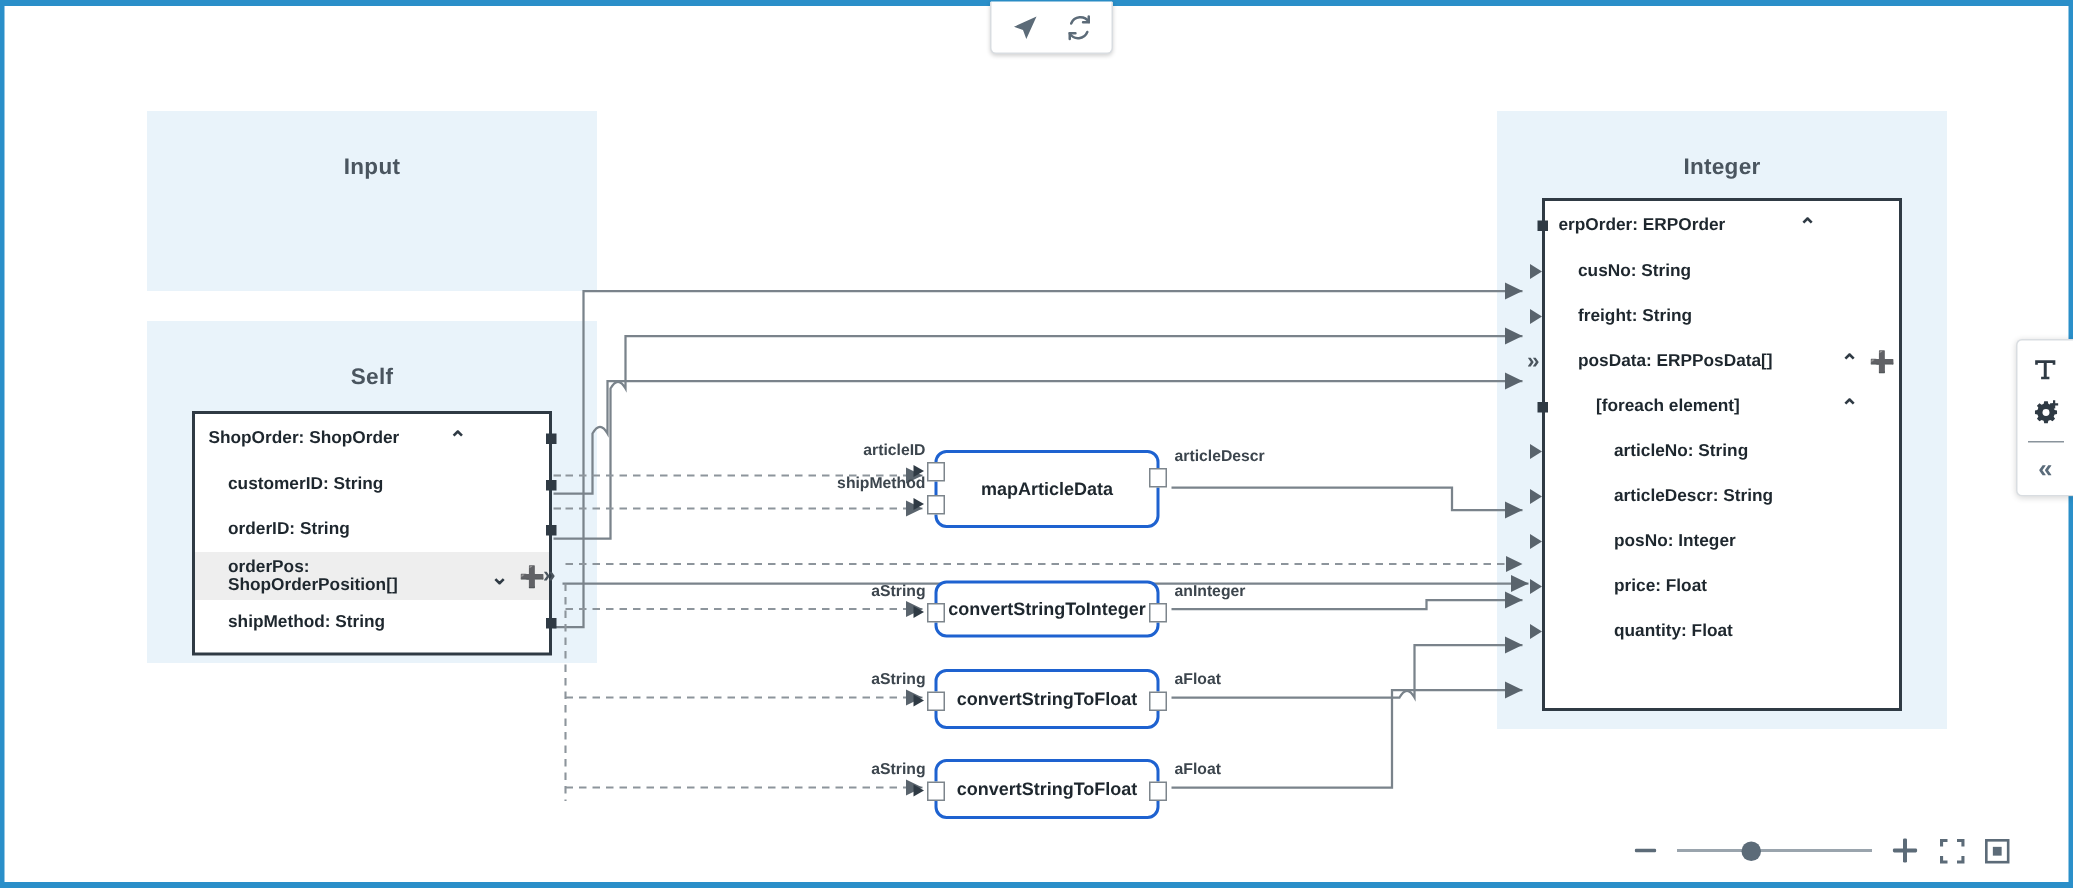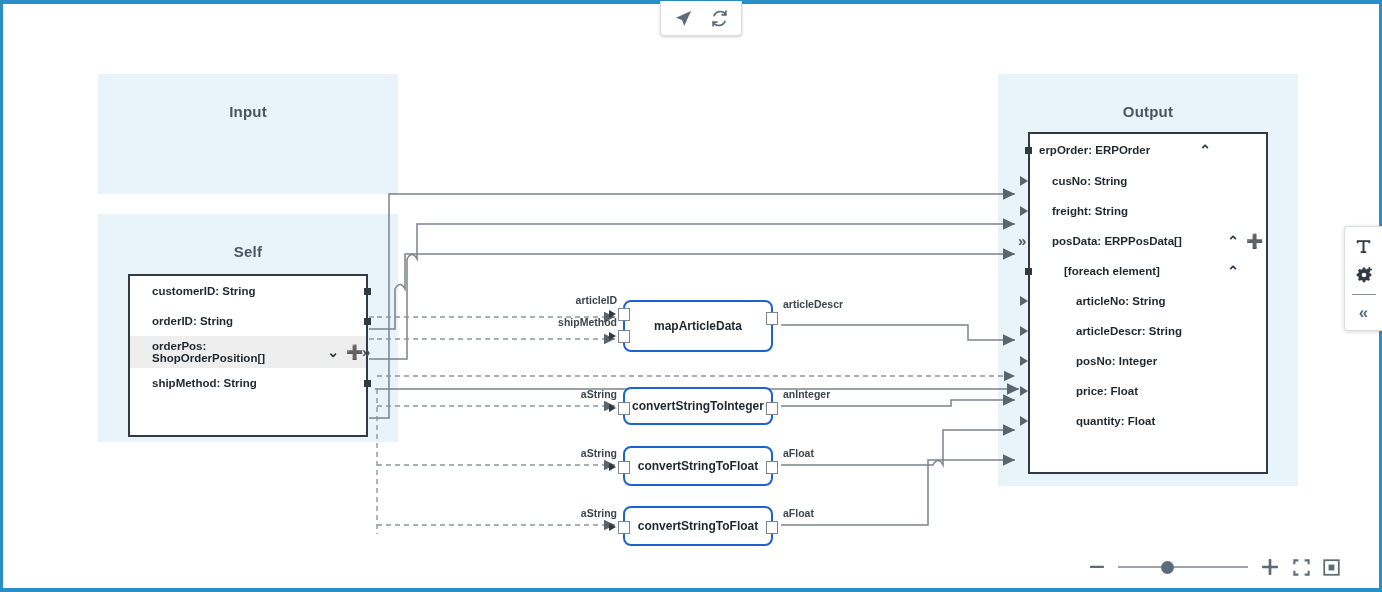--- a/index.html
+++ b/index.html
@@ -196,21 +196,21 @@
 
 <div id="app">
 
   <div class="zone" id="zone-input">
     <div class="zone-title">Input</div>
   </div>
   <div class="zone" id="zone-self">
     <div class="zone-title">Self</div>
   </div>
   <div class="zone" id="zone-output">
-    <div class="zone-title">Output</div>
+    <div class="zone-title">Integer</div>
   </div>
 
   <svg id="wires">
     <defs>
       <marker id="ah" markerWidth="9" markerHeight="9" refX="8" refY="4.5" orient="auto">
         <path d="M0,0.6 L8,4.5 L0,8.4 z" fill="#5a646d"></path>
       </marker>
       <marker id="ahd" markerWidth="9" markerHeight="9" refX="8" refY="4.5" orient="auto">
         <path d="M0,0.6 L8,4.5 L0,8.4 z" fill="#5a646d"></path>
       </marker>
@@ -249,20 +249,26 @@
 
       <path d="M374,521 L612,521" marker-end="url(#ahd)"></path>
 
       <path d="M366,313 L374,313"></path>
       <path d="M366,335 L374,335"></path>
     </g>
   </svg>
 
   <div class="snode" id="node-shoporder">
     <div id="self-rows">
+        <div class="srow header">
+          <div class="rlabel">ShopOrder: ShopOrder</div>
+          <div class="rctl chev-up"></div>
+          <div class="rctl plus"></div>
+          <div class="port right" style="top: 50%; margin-top: -3.5px;"></div>
+        </div>
         <div class="srow indent1">
           <div class="rlabel">customerID: String</div>
           <div class="rctl"></div>
           <div class="rctl plus"></div>
           <div class="port right" style="top: 50%; margin-top: -3.5px;"></div>
         </div>
         <div class="srow indent1">
           <div class="rlabel">orderID: String</div>
           <div class="rctl"></div>
           <div class="rctl plus"></div>

